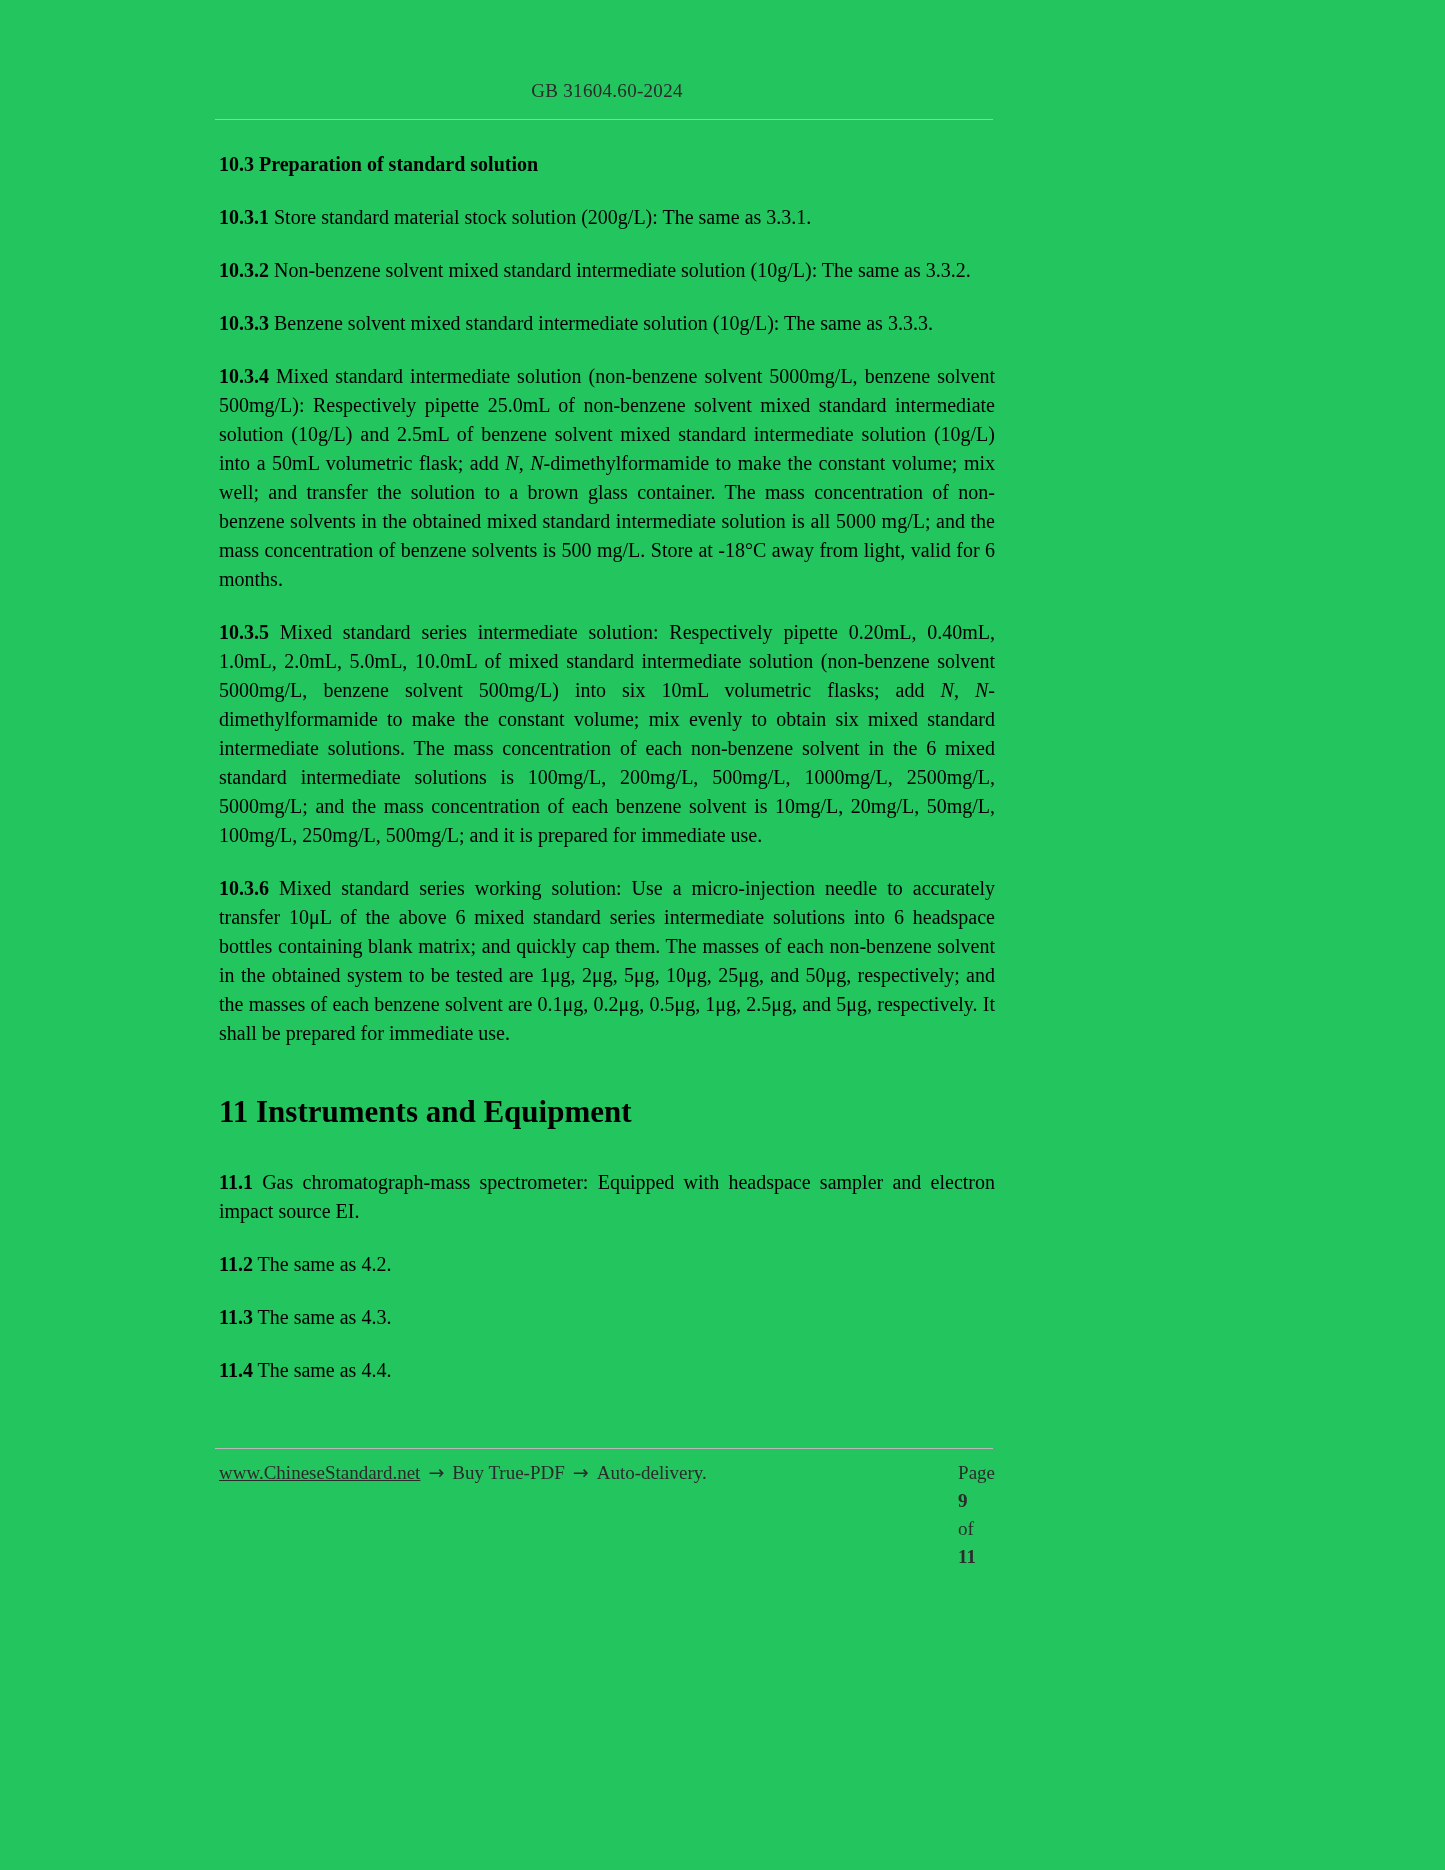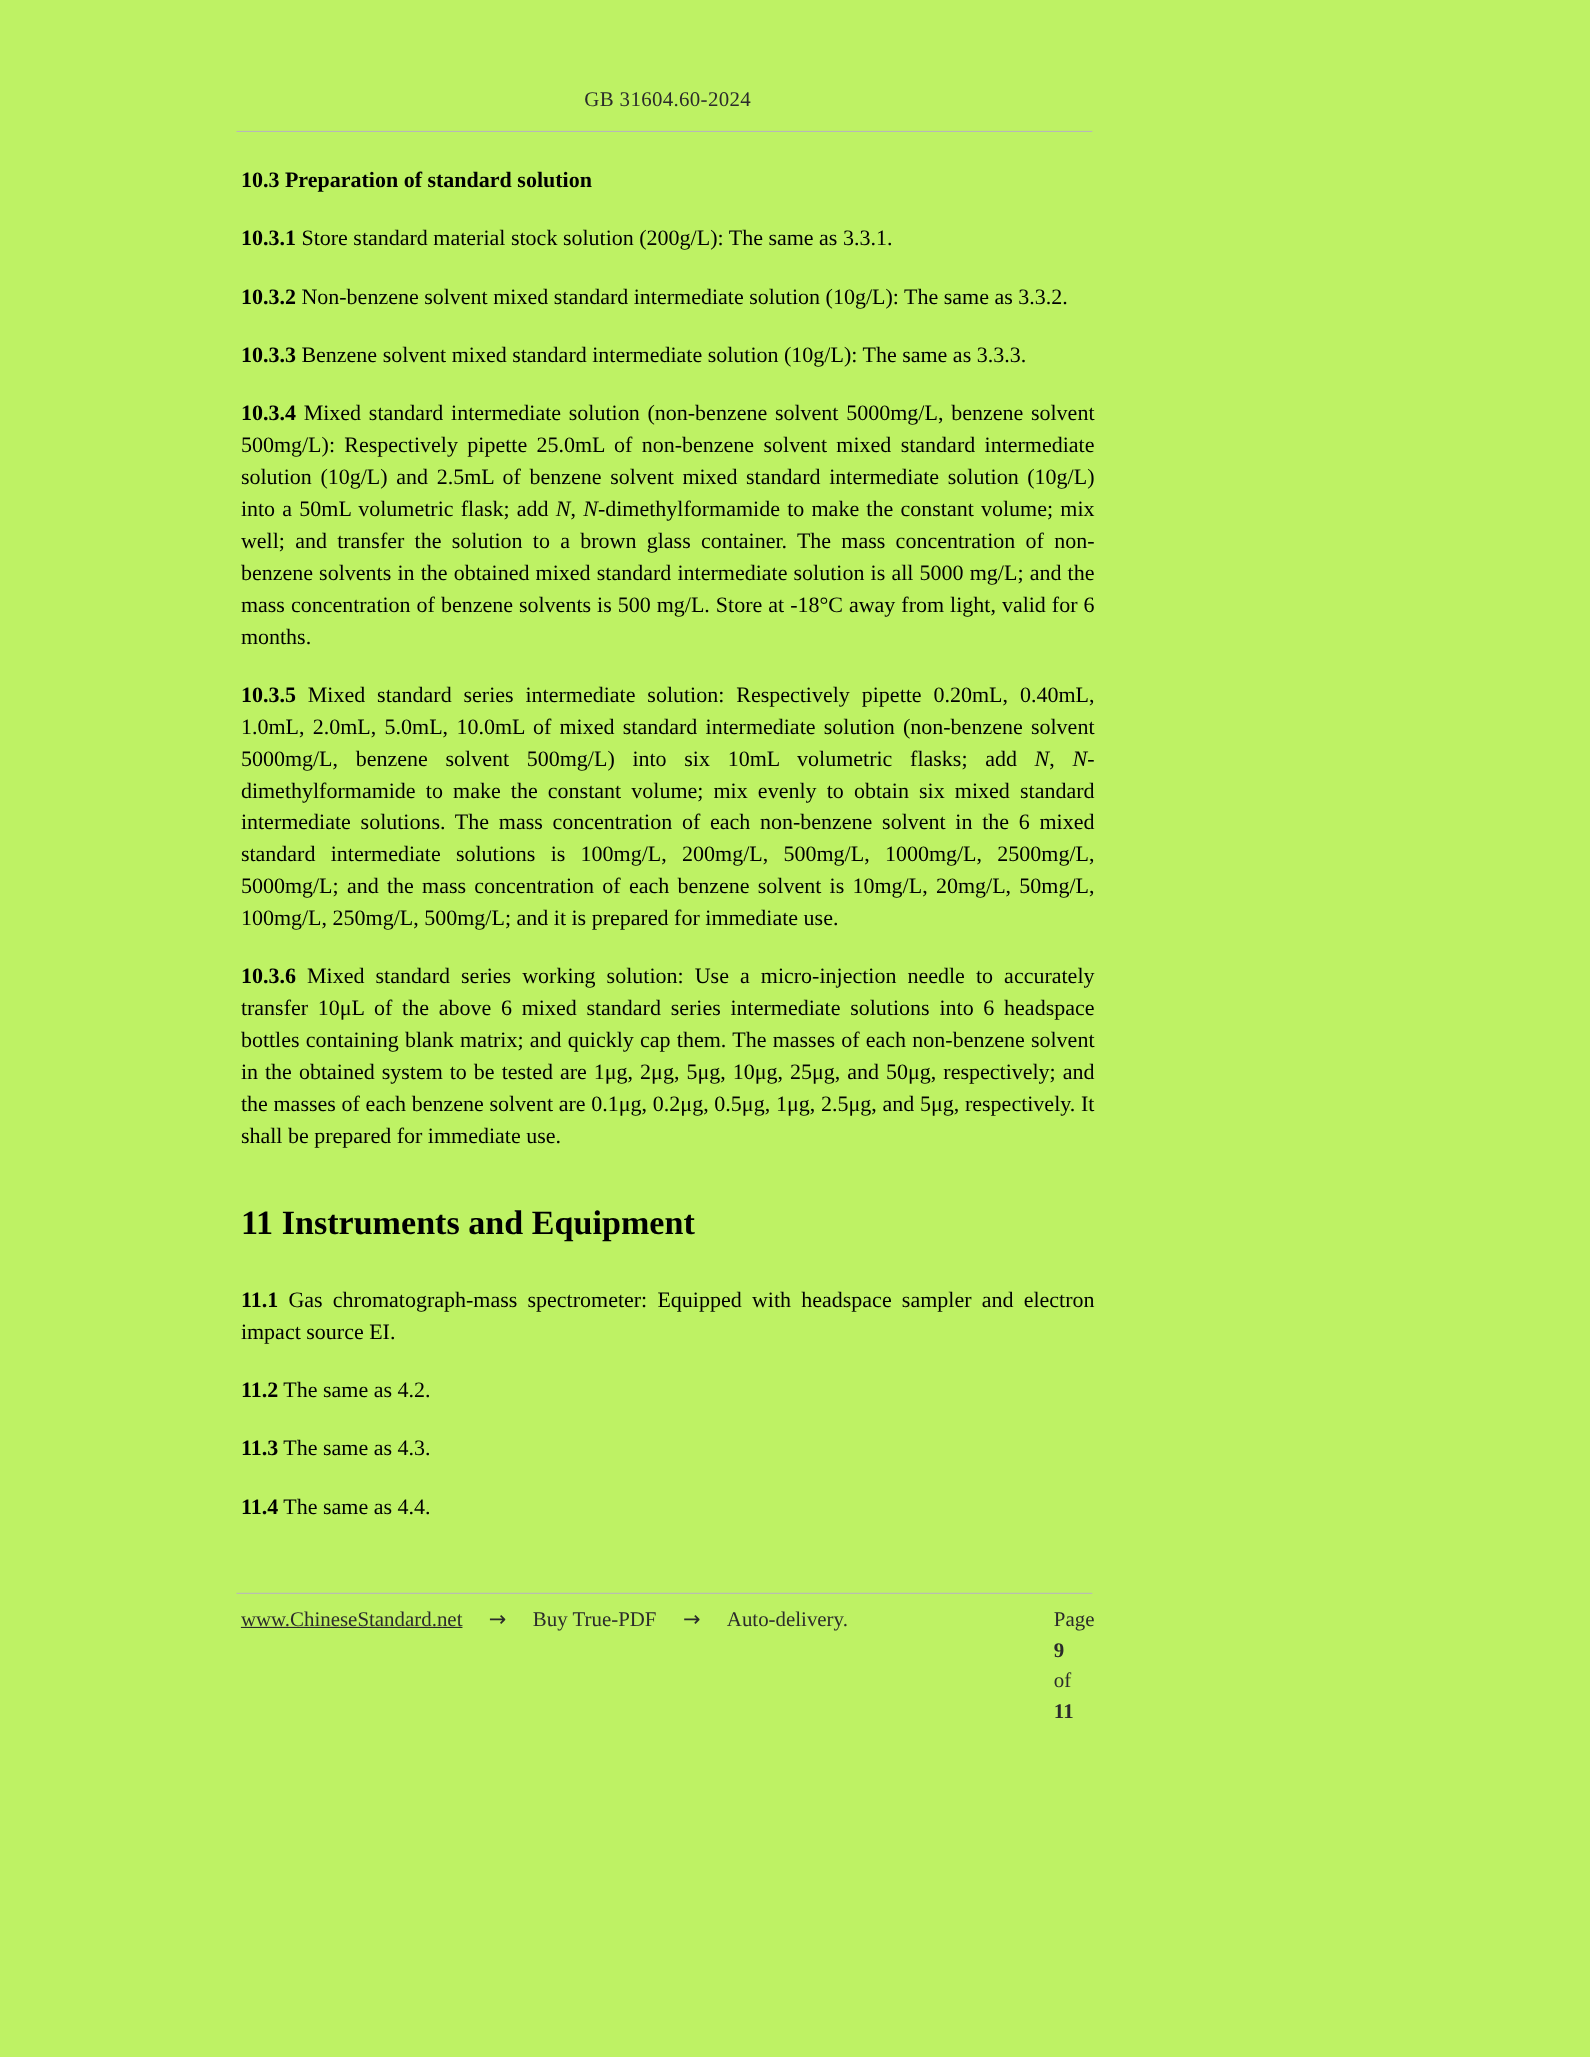--- a/index.html
+++ b/index.html
@@ -8,21 +8,21 @@
     width: 1445px;
     height: 1870px;
     position: relative;
     font-family: "Liberation Serif", "DejaVu Serif", serif;
     color: #000000;
     overflow: hidden;
   }
   .page {
     position: absolute;
     inset: 0;
-    background: #bef264;
+    background: #22c55e;
   }
   .header-title {
     position: absolute;
     top: 80px;
     left: 219px;
     width: 776px;
     text-align: center;
     font-size: 19px;
     letter-spacing: 0.3px;
     color: #2b2b2b;
@@ -62,21 +62,21 @@
     left: 219px;
     width: 776px;
     display: flex;
     justify-content: space-between;
     align-items: baseline;
     font-size: 19px;
     color: #2b2b2b;
   }
   .footer-left {
     display: flex;
-    gap: 24px;
+    gap: 8px;
     align-items: baseline;
   }
   .footer-right {
     display: flex;
     gap: 6px;
     align-items: baseline;
     flex-direction: column;
   }
   .site-link {
     color: #2b2b2b;

